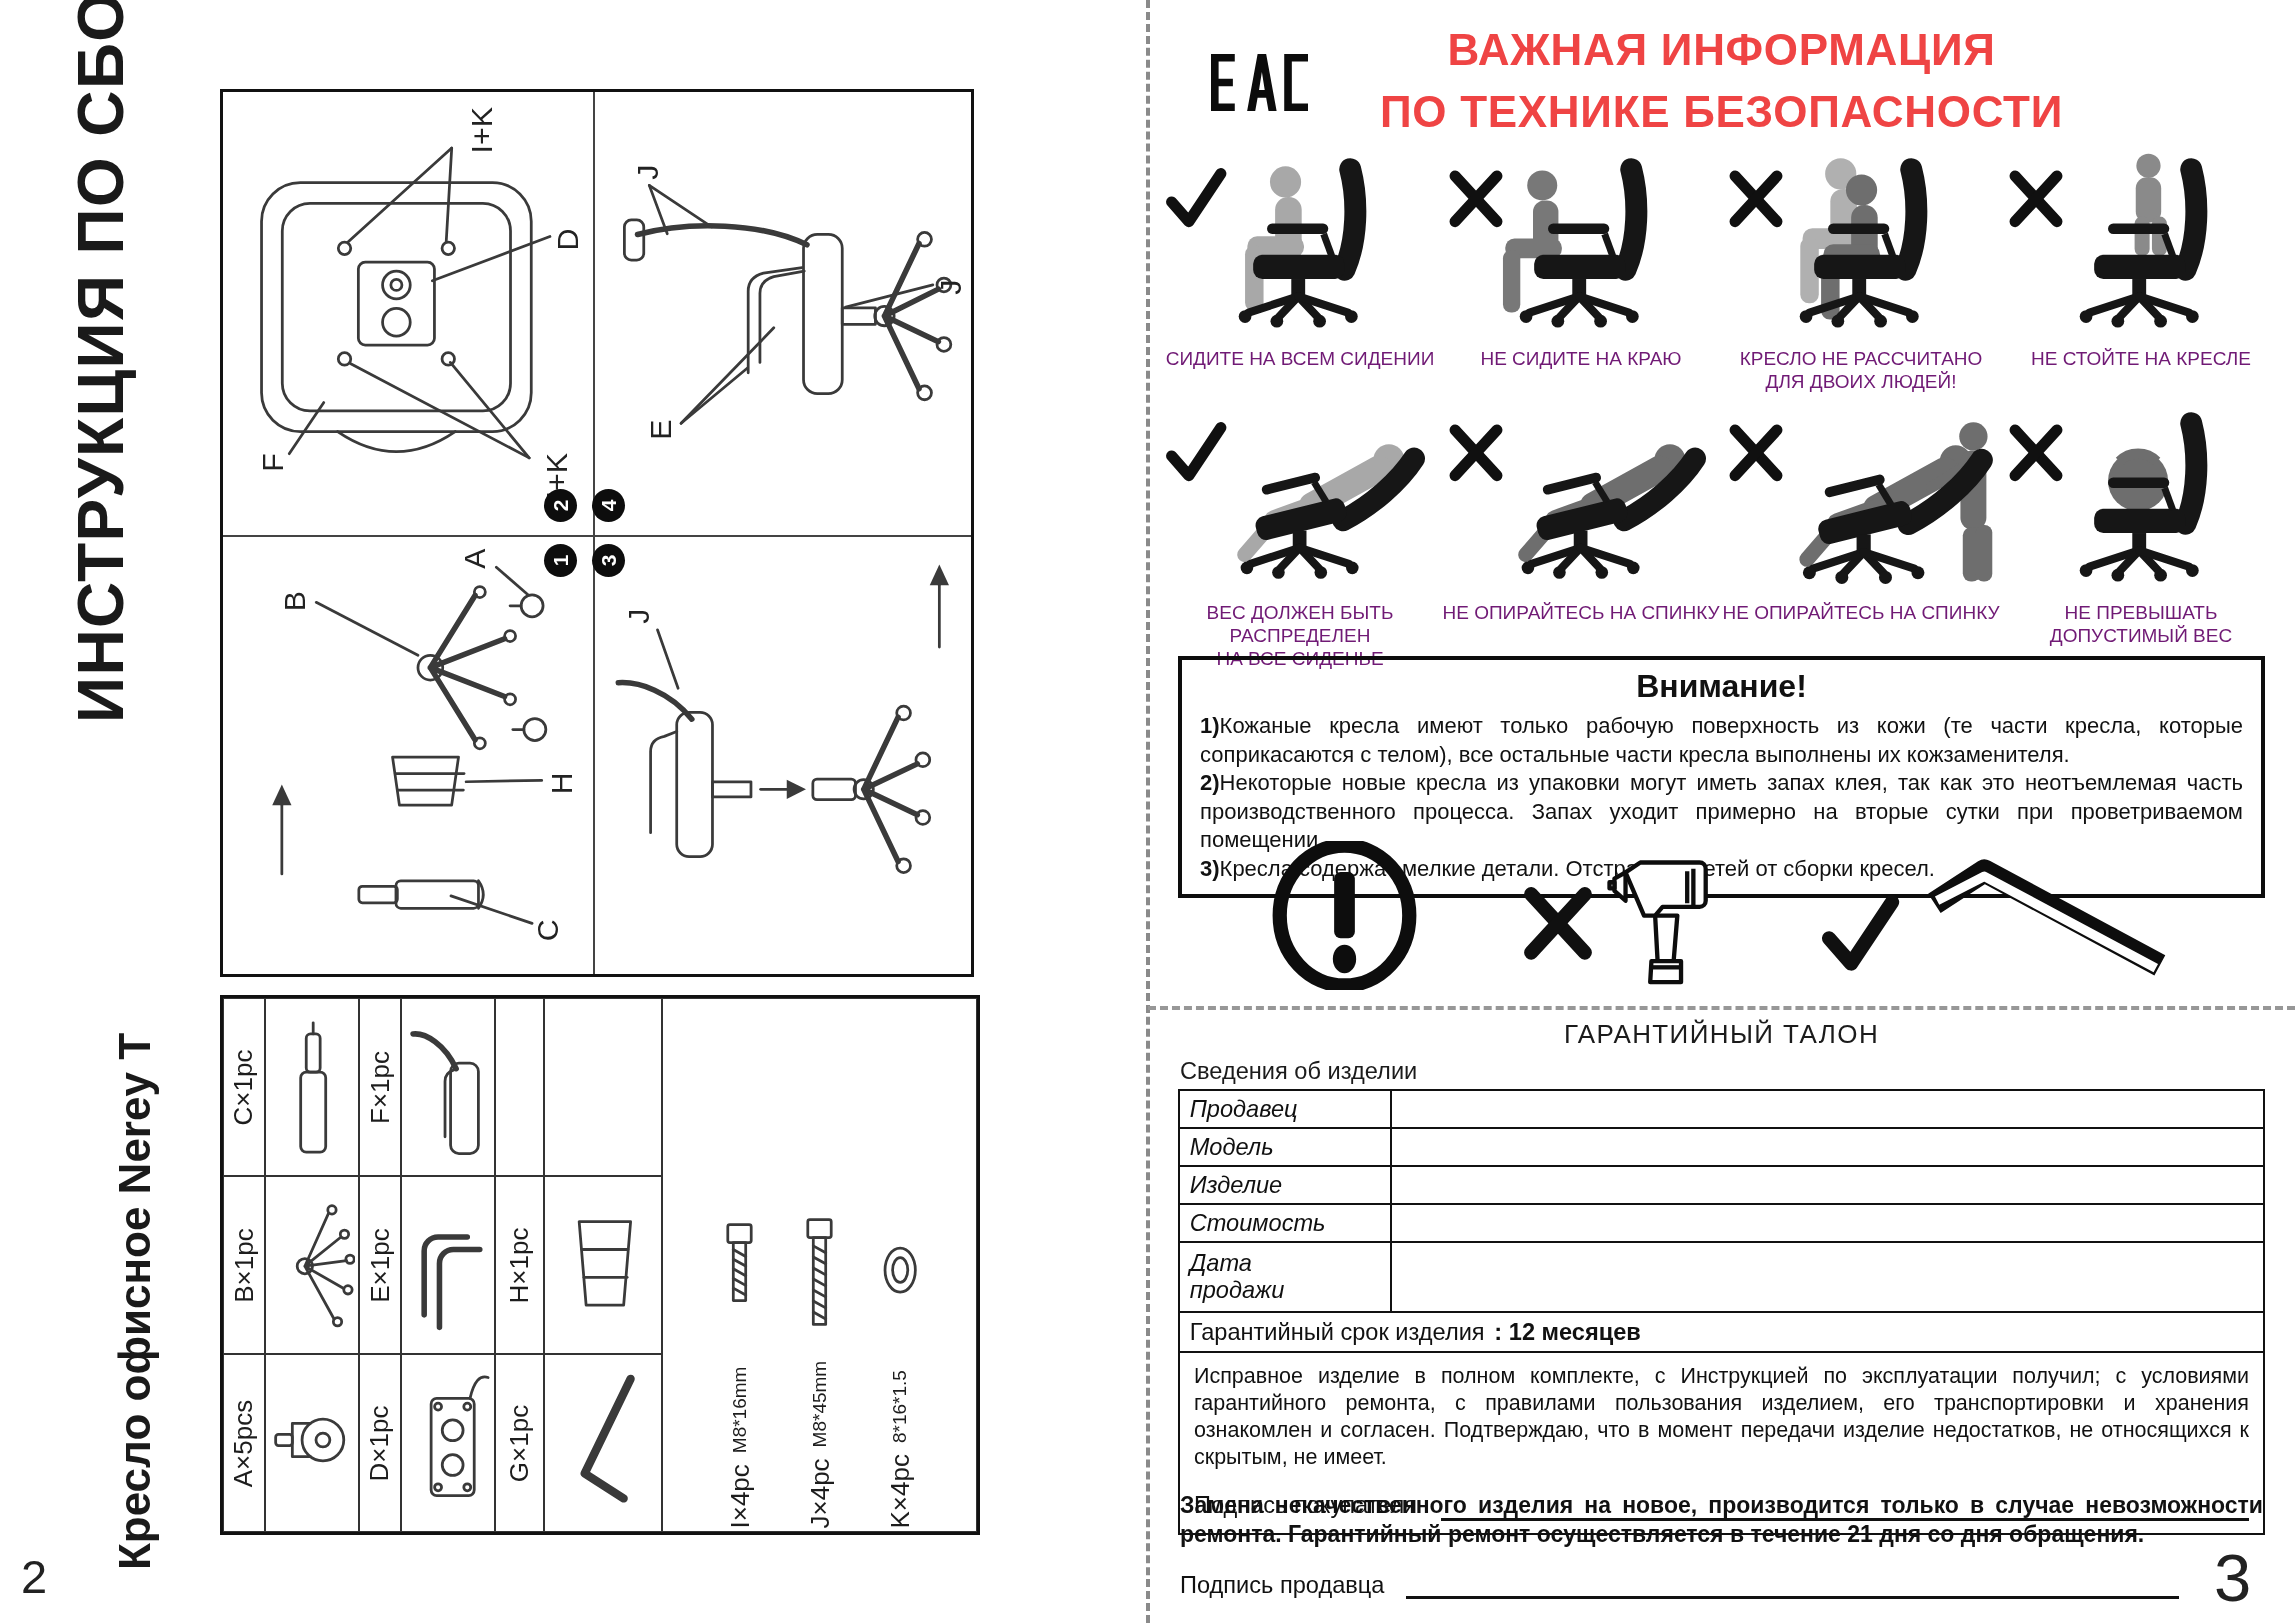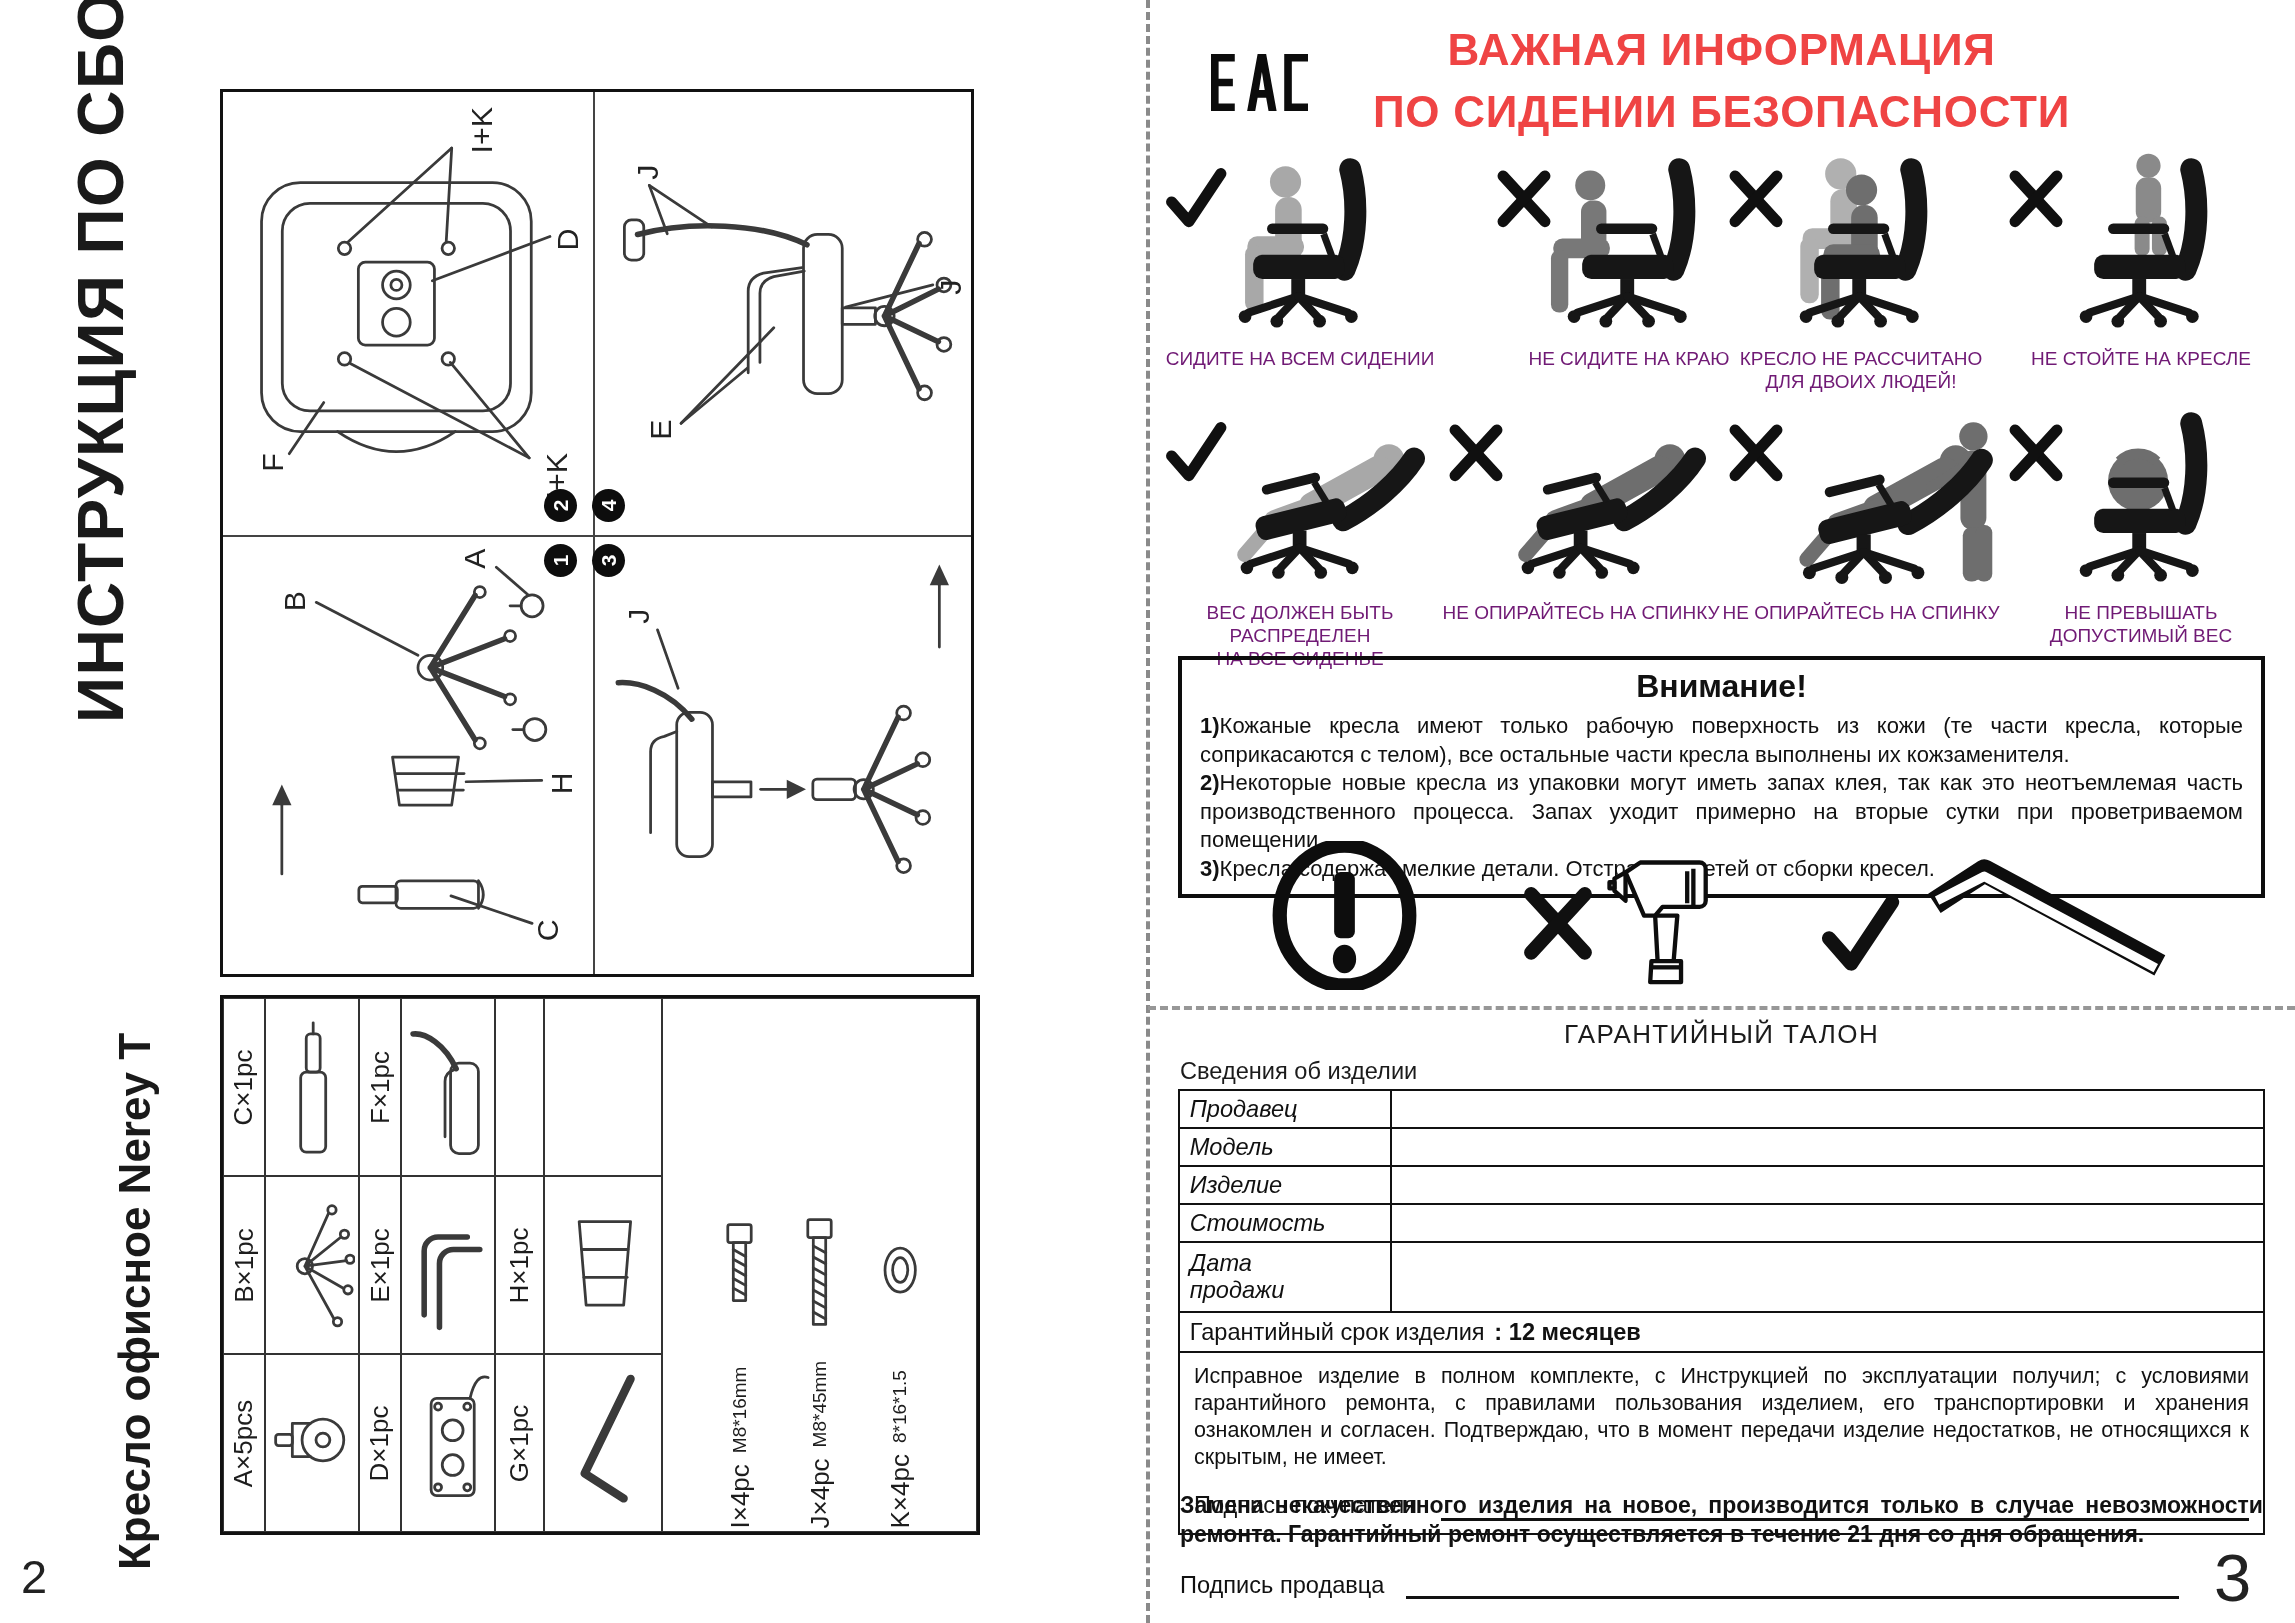--- a/index.html
+++ b/index.html
@@ -426,37 +426,37 @@
   <svg viewBox="0 0 204 120" width="97" height="85">
     <g fill="#0c0c0c">
       <path d="M0,0 h50 v16 h-34 v36 h30 v16 h-30 v36 h34 v16 h-50 z"></path>
       <path d="M76,120 L98,0 h18 L138,120 h-17 l-5,-28 h-18 l-5,28 z M101,76 h12 l-6,-38 z"></path>
       <path d="M154,0 h50 v16 h-34 v88 h34 v16 h-50 z"></path>
     </g>
   </svg>
 </div>
 
 <div class="rp-title" style="top:25px;">ВАЖНАЯ ИНФОРМАЦИЯ</div>
-<div class="rp-title" style="top:87px;">ПО СИДЕНИИ БЕЗОПАСНОСТИ</div>
+<div class="rp-title" style="top:87px;">ПО ТЕХНИКЕ БЕЗОПАСНОСТИ</div>
 
 <div class="picto mark-check" style="left:1160px;top:147px;">
   <svg class="marksvg" viewBox="0 0 104 104" width="64" height="64">
     <use href="#sym-check" class="glyph-check"></use>
       <use href="#sym-cross" class="glyph-cross"></use>
   </svg>
   <svg class="scene" viewBox="0 0 360 310" width="208" height="182">
     <g fill="#a8a8a8" color="#a8a8a8">
         <use href="#sym-person-sit"></use>
       </g>
       <use href="#sym-chair"></use>
   </svg>
   <div class="caption preline">СИДИТЕ НА ВСЕМ СИДЕНИИ</div>
 </div>
 
-<div class="picto mark-cross" style="left:1489px;top:147px;">
+<div class="picto mark-cross" style="left:1441px;top:147px;">
   <svg class="marksvg" viewBox="0 0 104 104" width="64" height="64">
     <use href="#sym-check" class="glyph-check"></use>
       <use href="#sym-cross" class="glyph-cross"></use>
   </svg>
   <svg class="scene" viewBox="0 0 360 310" width="208" height="182">
     <g fill="#787878" color="#787878">
         <use href="#sym-person-edge"></use>
       </g>
       <use href="#sym-chair"></use>
   </svg>

